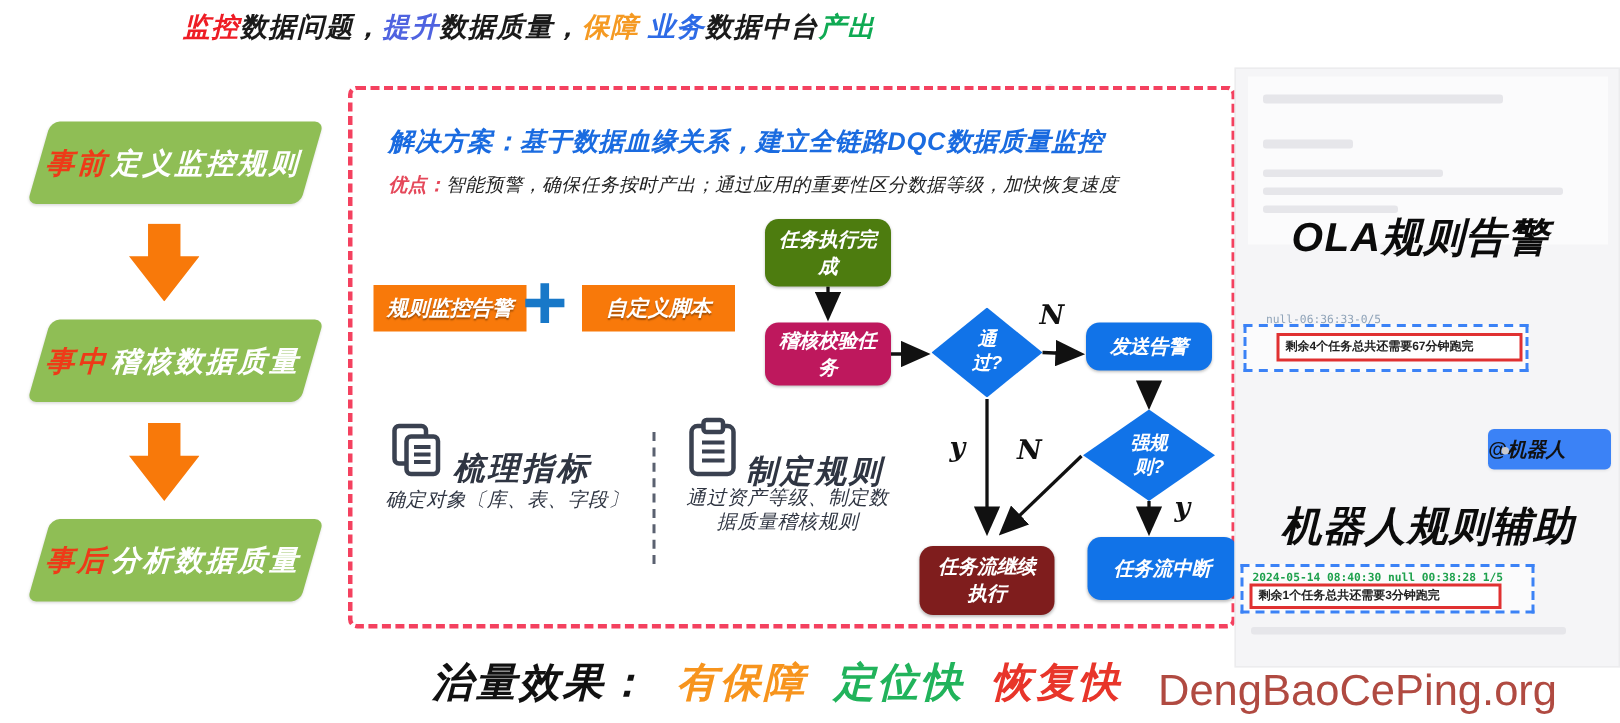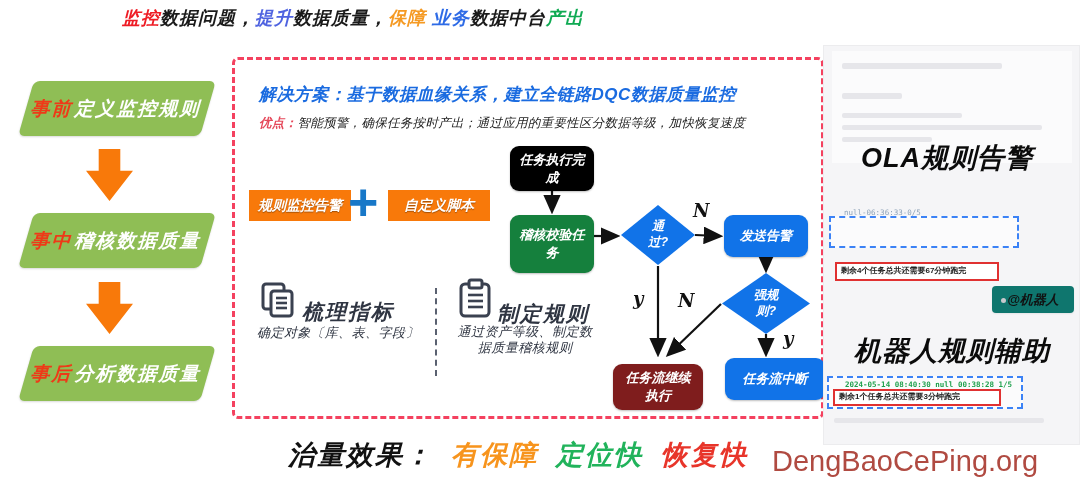--- a/index.html
+++ b/index.html
@@ -58,23 +58,23 @@
           background:#f5f5f7;border:1px solid #ececee;box-sizing:border-box;}
   .subbox{position:absolute;left:8px;top:5px;width:240px;height:112px;background:#fbfbfc;}
   .bar{position:absolute;height:6px;background:#e6e6ea;border-radius:2px;}
   .rtitle{position:absolute;font-size:27px;font-weight:bold;font-style:italic;
           color:#0b0b0b;letter-spacing:1px;text-align:center;white-space:nowrap;}
   .bluedash{position:absolute;border:2px dashed #3b82f6;background:rgba(255,255,255,.6);}
   .redalert{position:absolute;border:2px solid #e03131;background:#fff;color:#222;
             font-size:8px;font-weight:bold;line-height:13px;padding-left:4px;
             white-space:nowrap;overflow:hidden;}
   .meta{position:absolute;font-size:7.5px;white-space:nowrap;font-family:"DejaVu Sans Mono",monospace;}
-  .mention{position:absolute;left:168px;top:240px;width:82px;height:27px;background:#0f766e;
+  .mention{position:absolute;left:168px;top:240px;width:82px;height:27px;background:#3b82f6;
            border-radius:4px;box-shadow:0 1px 2px rgba(0,0,0,.07);display:flex;
-           align-items:center;justify-content:center;font-size:13px;font-weight:bold;
+           align-items:center;justify-content:flex-start;font-size:13px;font-weight:bold;
            font-style:italic;color:#111;}
   .graydot{position:absolute;left:177px;top:252px;width:5px;height:5px;border-radius:50%;
            background:#c9c9cd;}
 
   
   .footer{position:absolute;left:288px;top:437px;font-size:27px;font-weight:bold;
           font-style:italic;letter-spacing:2px;white-space:nowrap;}
   .footer .fx{margin-left:18px;}
   .watermark{position:absolute;left:772px;top:445px;font-size:29px;color:#b04a41;
              white-space:nowrap;letter-spacing:0;}
@@ -132,30 +132,30 @@
       <line x1="423" y1="206" x2="423" y2="293" stroke="#111" stroke-width="2.2" marker-end="url(#ah)"></line>
       <line x1="531" y1="197" x2="531" y2="209" stroke="#111" stroke-width="2.2" marker-end="url(#ah)"></line>
       <line x1="486" y1="244" x2="434" y2="294" stroke="#111" stroke-width="2.2" marker-end="url(#ah)"></line>
       <line x1="531" y1="274" x2="531" y2="293" stroke="#111" stroke-width="2.2" marker-end="url(#ah)"></line>
     </svg>
 
     <div class="obox" style="left:14px;top:130px;">规则监控告警</div>
     <div class="plus">+</div>
     <div class="obox" style="left:153px;top:130px;">自定义脚本</div>
 
-    <div class="node" style="left: 275px; top: 86px; width: 84px; height: 45px; background-color: #000000;">
+    <div class="node" style="left: 275px; top: 86px; width: 84px; height: 45px; background-color: #4d7c0f;">
       <span class="in" style="width:70px;">任务执行完成</span>
       </div>
-    <div class="node" style="left: 275px; top: 155px; width: 84px; height: 58px; background-color: #15803d;">
+    <div class="node" style="left: 275px; top: 155px; width: 84px; height: 42px; background-color: #be185d;">
       <span class="in" style="width:70px;">稽核校验任务</span>
       </div>
     <div class="diamond" style="left: 386px; top: 145px; width: 74px; height: 60px; background-color: rgb(17, 115, 232);">
       <span class="in" style="width:32px;">通过?</span>
       </div>
-    <div class="node" style="left: 489px; top: 155px; width: 84px; height: 42px; background-color: rgb(17, 115, 232);">
+    <div class="node" style="left: 489px; top: 155px; width: 84px; height: 32px; background-color: rgb(17, 115, 232);">
       <span class="in">发送告警</span>
       </div>
     <div class="diamond" style="left: 487px; top: 213px; width: 88px; height: 61px; background-color: rgb(17, 115, 232);">
       <span class="in" style="width:34px;">强规则?</span>
       </div>
     <div class="node" style="left: 378px; top: 304px; width: 90px; height: 46px; background-color: #7f1d1d; font-style: italic;">
       <span class="in" style="width:70px;">任务流继续执行</span>
       </div>
     <div class="node" style="left: 490px; top: 298px; width: 100px; height: 42px; background-color: rgb(17, 115, 232);">
       <span class="in">任务流中断</span>
@@ -195,32 +195,32 @@
       <div class="bar" style="left:10px;top:42px;width:60px;"></div>
       <div class="bar" style="left:10px;top:62px;width:120px;height:5px;"></div>
       <div class="bar" style="left:10px;top:74px;width:200px;height:5px;"></div>
       <div class="bar" style="left:10px;top:86px;width:90px;height:5px;"></div>
     </div>
 
     <div class="rtitle" style="left:18px;top:94px;width:210px;">OLA规则告警</div>
 
     <div class="meta" style="left: 20px; top: 162px; color: rgb(143, 163, 184);">null-06:36:33-0/5</div>
     <div class="bluedash" style="left:5px;top:170px;width:186px;height:28px;">
-      <div class="redalert" style="left:4px;top:4px;width:156px;height:15px;margin-top:40px;">剩余4个任务总共还需要67分钟跑完</div>
+      <div class="redalert" style="left:20px;top:4px;width:156px;height:15px;">剩余4个任务总共还需要67分钟跑完</div>
     </div>
 
     <div class="mention">
       <span>@机器人</span>
     </div>
     <div class="graydot"></div>
 
     <div class="rtitle" style="left:18px;top:287px;width:220px;">机器人规则辅助</div>
 
     <div class="bluedash" style="left:3px;top:330px;width:192px;height:29px;">
-      <div class="meta" style="left: 16px; top: 2px; font-weight: bold; color: rgb(31, 161, 77);">2024-05-14 08:40:30 null 00:38:28 1/5</div>
+      <div class="meta" style="left: 6px; top: 2px; font-weight: bold; color: rgb(31, 161, 77);">2024-05-14 08:40:30 null 00:38:28 1/5</div>
       <div class="redalert" style="left:4px;top:11px;width:160px;height:13px;line-height:11px;">剩余1个任务总共还需要3分钟跑完</div>
     </div>
     <div class="bar" style="left:10px;top:372px;width:210px;height:5px;"></div>
   </div>
 
   <div class="footer">
     <span style="color:#111;">治量效果：</span><span class="fx" style="color: rgb(247, 148, 29);">有保障</span><span class="fx" style="color: rgb(33, 179, 91);">定位快</span><span class="fx" style="color: rgb(232, 53, 42);">恢复快</span>
   </div>
 
   <div class="watermark">DengBaoCePing.org</div>

